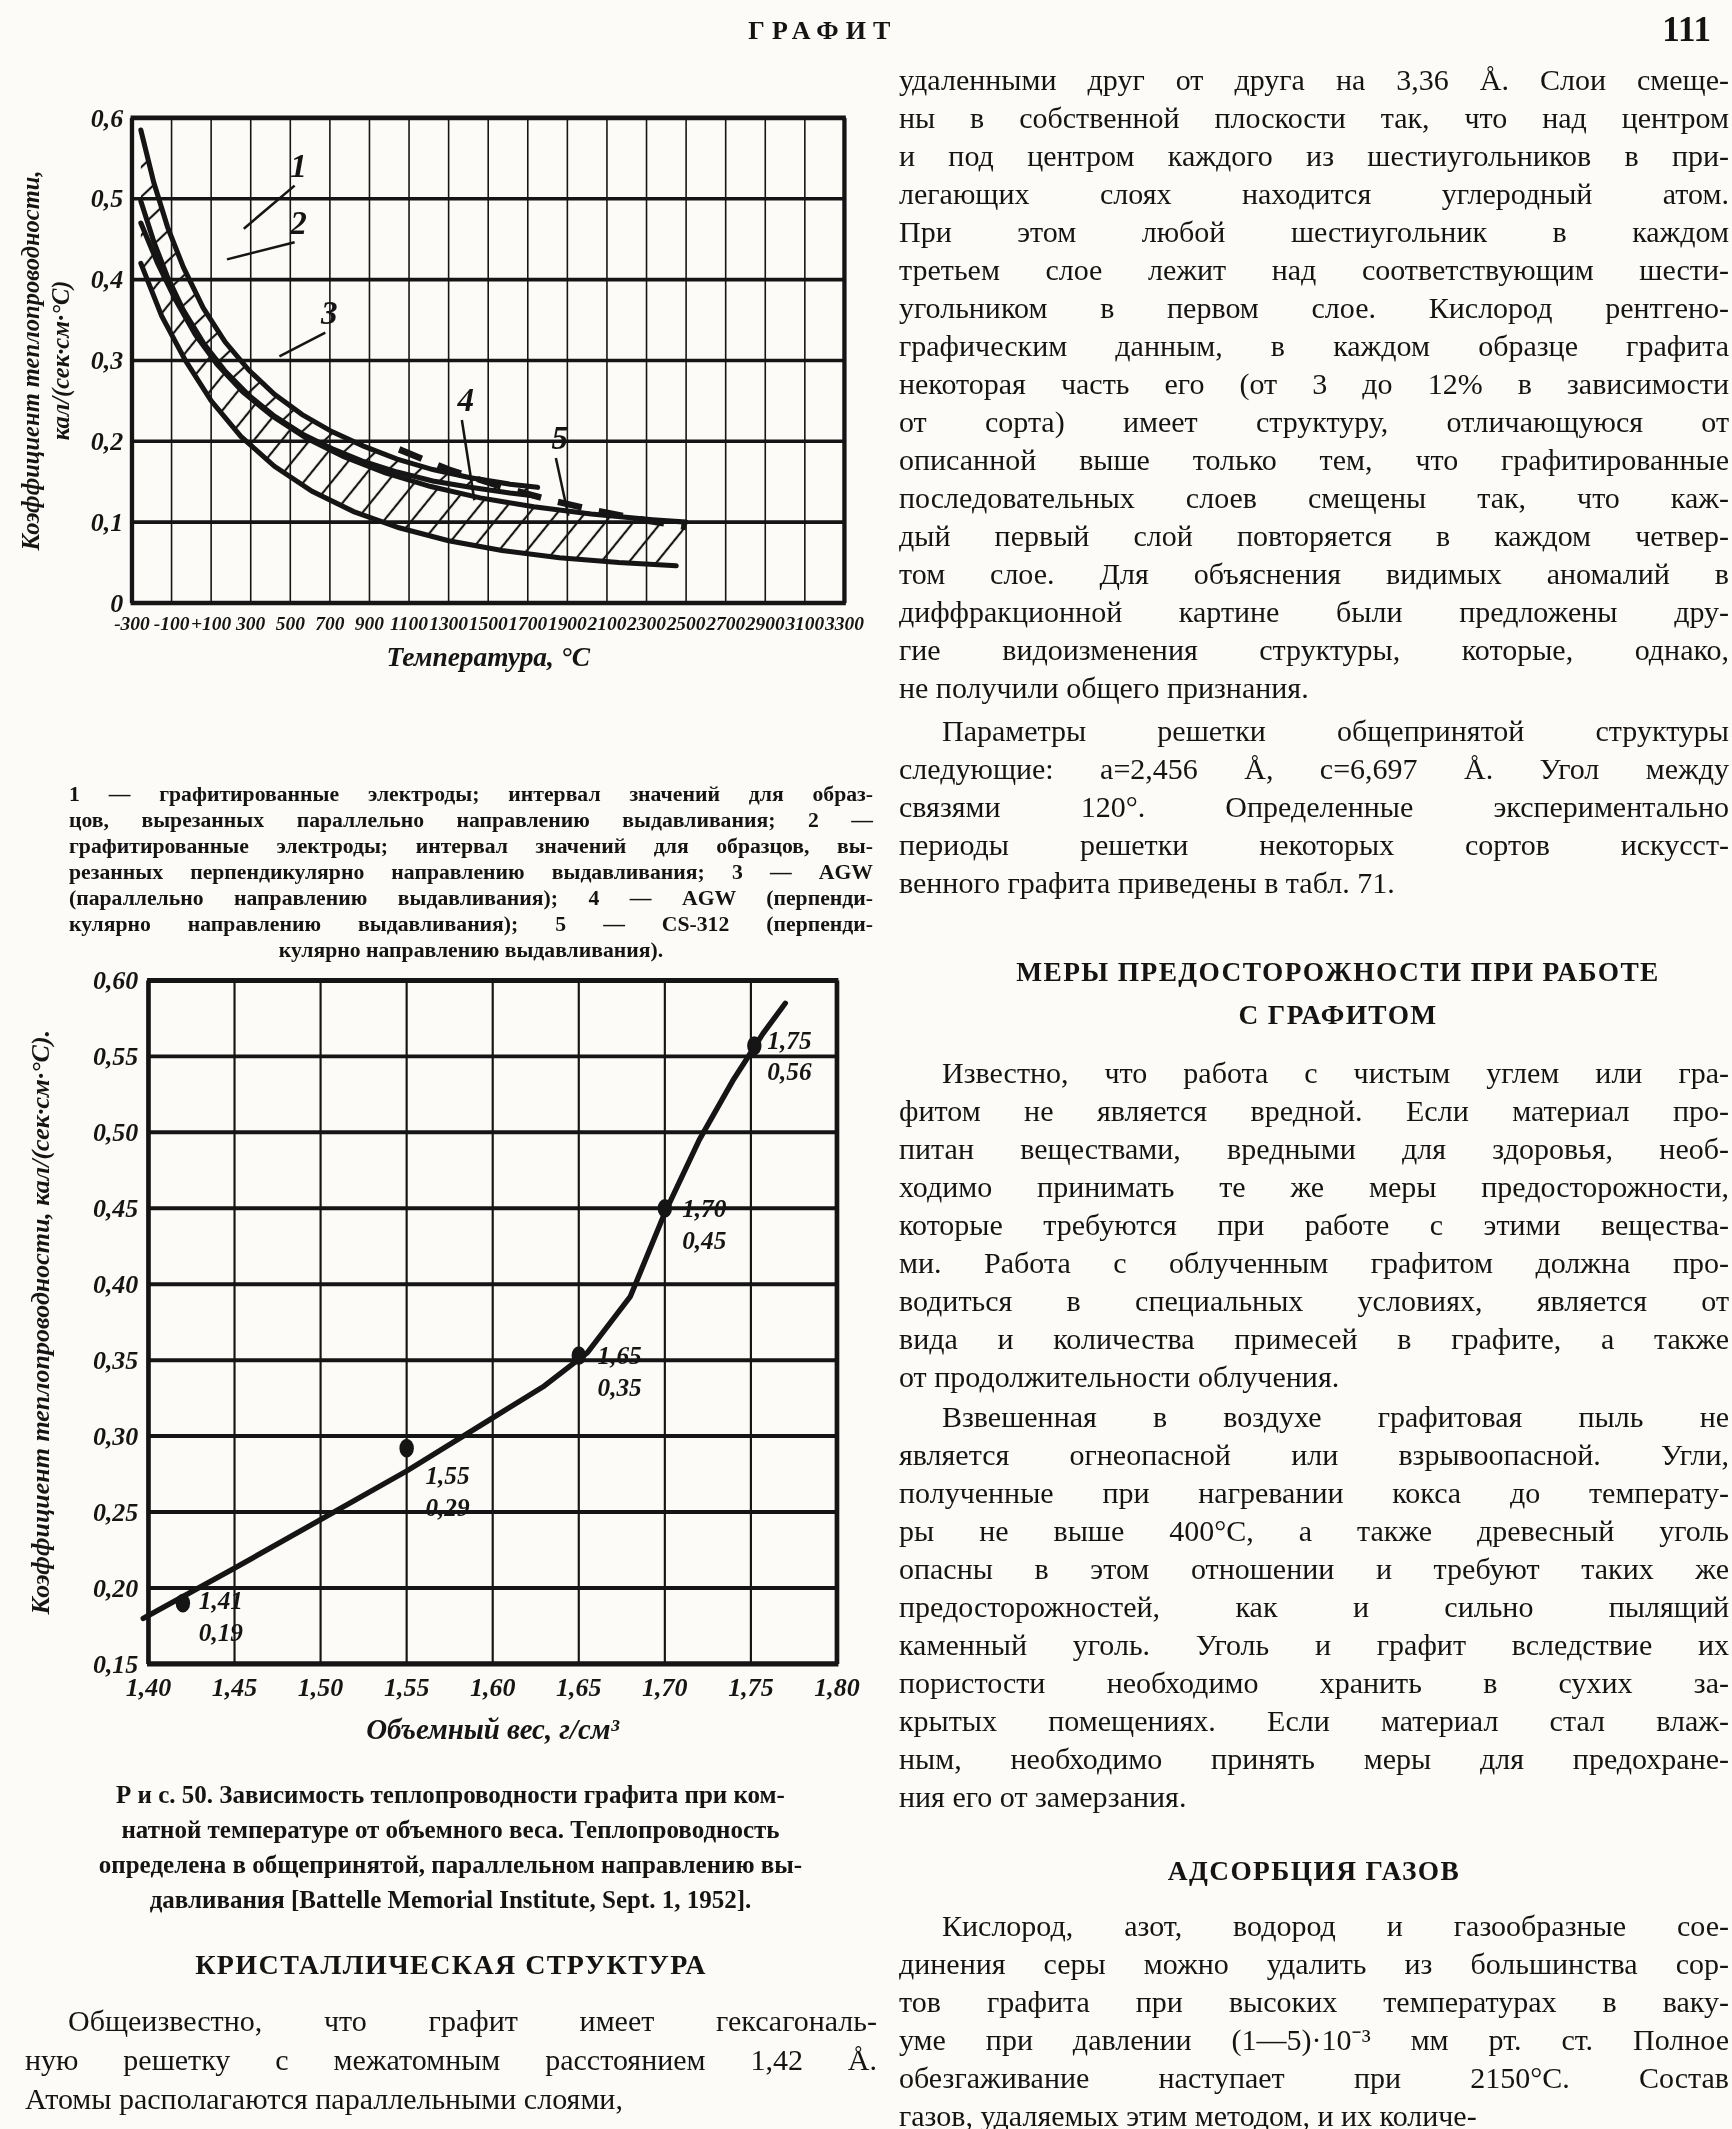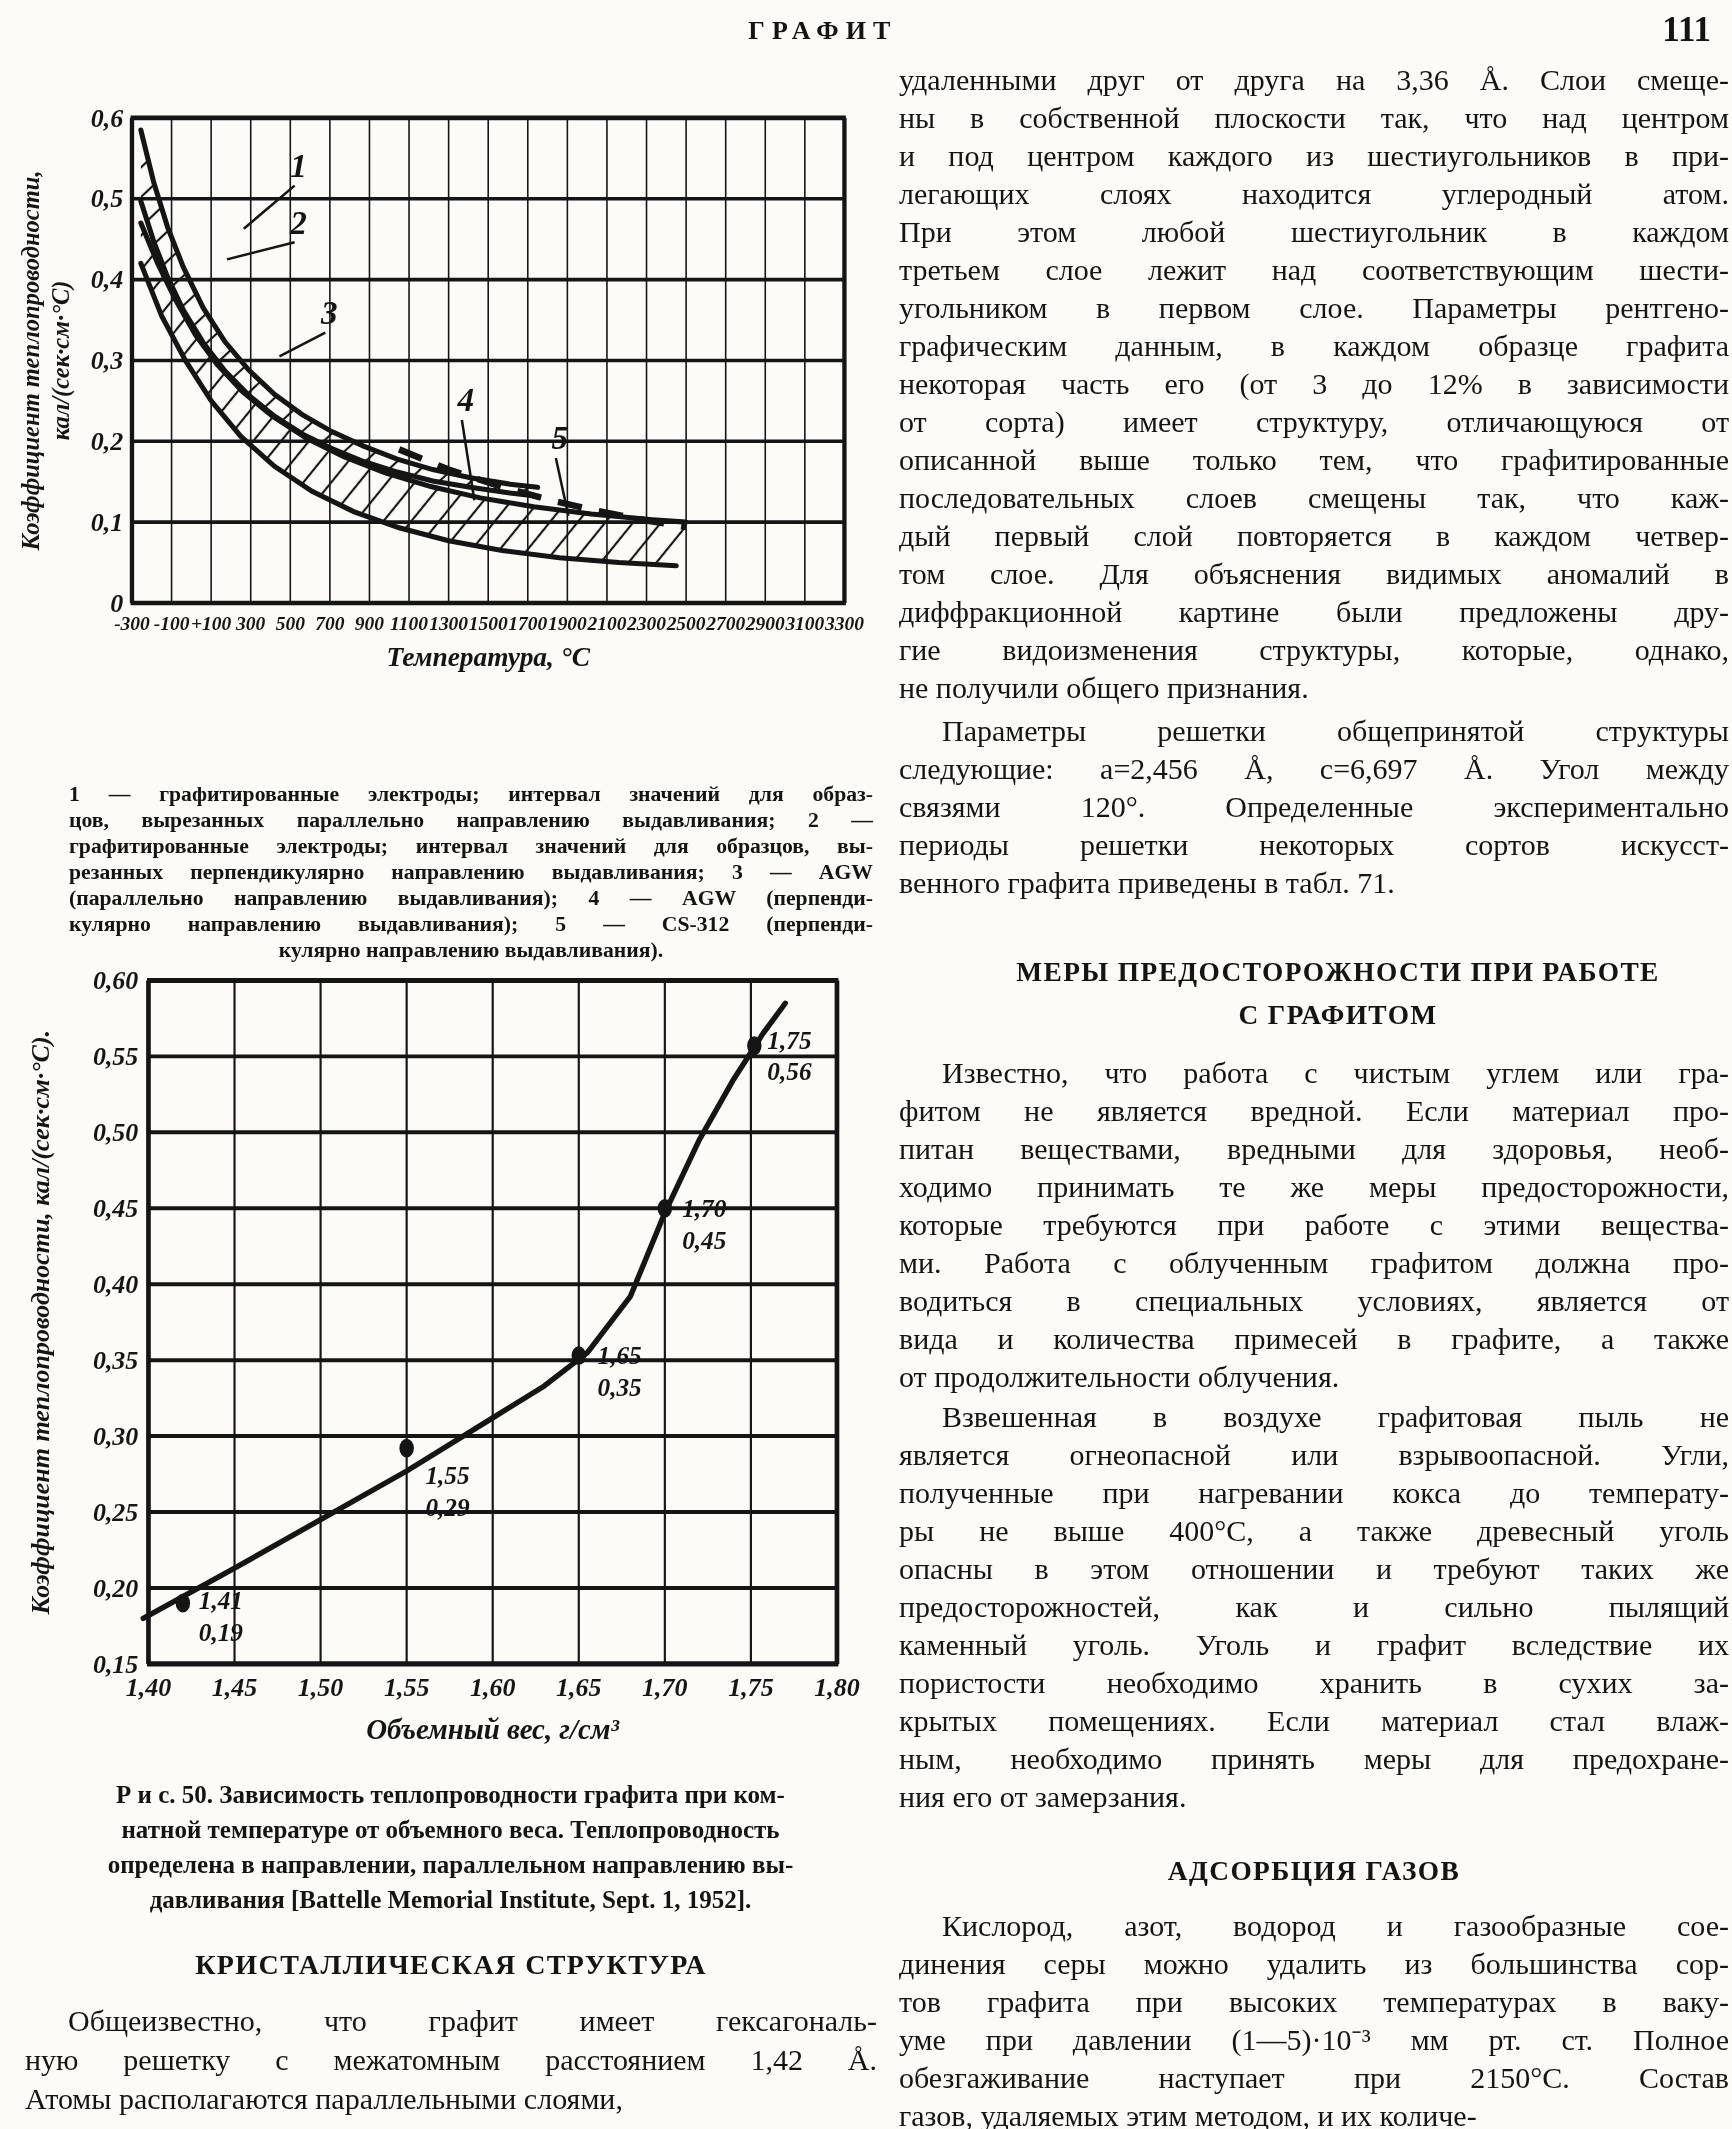--- a/index.html
+++ b/index.html
@@ -169,40 +169,40 @@
       <text x="164" y="250.44444444444446" font-size="36" font-weight="700" font-style="italic" text-anchor="end" fill="#151515">0,50</text>
       <text x="164" y="145.22222222222206" font-size="36" font-weight="700" font-style="italic" text-anchor="end" fill="#151515">0,55</text>
       <text x="164" y="40" font-size="36" font-weight="700" font-style="italic" text-anchor="end" fill="#151515">0,60</text>
       <text x="655" y="1079" font-size="40" font-style="italic" font-weight="700" text-anchor="middle" fill="#151515">Объемный вес, г/см³</text>
       <text font-size="36" font-style="italic" font-weight="700" text-anchor="middle" fill="#151515" transform="translate(40,501.5) rotate(-90)">Коэффициент теплопроводности, кал/(сек·см·°С).</text>
     </svg>
 
   <div class="abs caption" style="left:32px;top:1777px;width:837px;font-size:25px;line-height:35px">
       <div class="tl">Р и с.  50.  Зависимость теплопроводности графита при ком-</div>
       <div class="tl">натной температуре от объемного веса.  Теплопроводность</div>
-      <div class="tl">определена в направлении, параллельном направлению вы-</div>
+      <div class="tl">определена в общепринятой, параллельном направлению вы-</div>
       <div class="tl">давливания  [Battelle  Memorial  Institute,  Sept.  1,  1952].</div>
     </div>
 
   <div class="abs hblock" style="left:25px;top:1949px;width:852px;font-size:28px">КРИСТАЛЛИЧЕСКАЯ  СТРУКТУРА</div>
 
   <div class="abs para indent" style="left:25px;top:2001px;width:852px;font-size:30px;line-height:39px">
       <div class="tl">Общеизвестно,  что  графит  имеет  гексагональ-</div>
       <div class="tl">ную решетку с межатомным расстоянием 1,42 Å.</div>
       <div class="tl">Атомы  располагаются  параллельными   слоями,</div>
     </div>
 
   <div class="abs para" style="left:899px;top:61px;width:830px;font-size:30px;line-height:38px">
       <div class="tl">удаленными друг от друга на 3,36 Å. Слои смеще-</div>
       <div class="tl">ны в собственной плоскости так, что над центром</div>
       <div class="tl">и под центром каждого из шестиугольников в при-</div>
       <div class="tl">легающих  слоях  находится  углеродный  атом.</div>
       <div class="tl">При  этом  любой  шестиугольник  в  каждом</div>
       <div class="tl">третьем слое лежит над соответствующим шести-</div>
-      <div class="tl">угольником  в  первом  слое.  Параметры  рентгено-</div>
+      <div class="tl">угольником  в  первом  слое.  Кислород  рентгено-</div>
       <div class="tl">графическим данным, в каждом образце графита</div>
       <div class="tl">некоторая часть его (от 3 до 12%  в зависимости</div>
       <div class="tl">от  сорта)  имеет  структуру,  отличающуюся  от</div>
       <div class="tl">описанной выше только тем, что графитированные</div>
       <div class="tl">последовательных  слоев  смещены  так,  что  каж-</div>
       <div class="tl">дый  первый  слой  повторяется  в  каждом  четвер-</div>
       <div class="tl">том  слое.  Для  объяснения  видимых  аномалий  в</div>
       <div class="tl">диффракционной  картине  были предложены  дру-</div>
       <div class="tl">гие  видоизменения  структуры,  которые,  однако,</div>
       <div class="tl">не  получили  общего  признания.</div>

